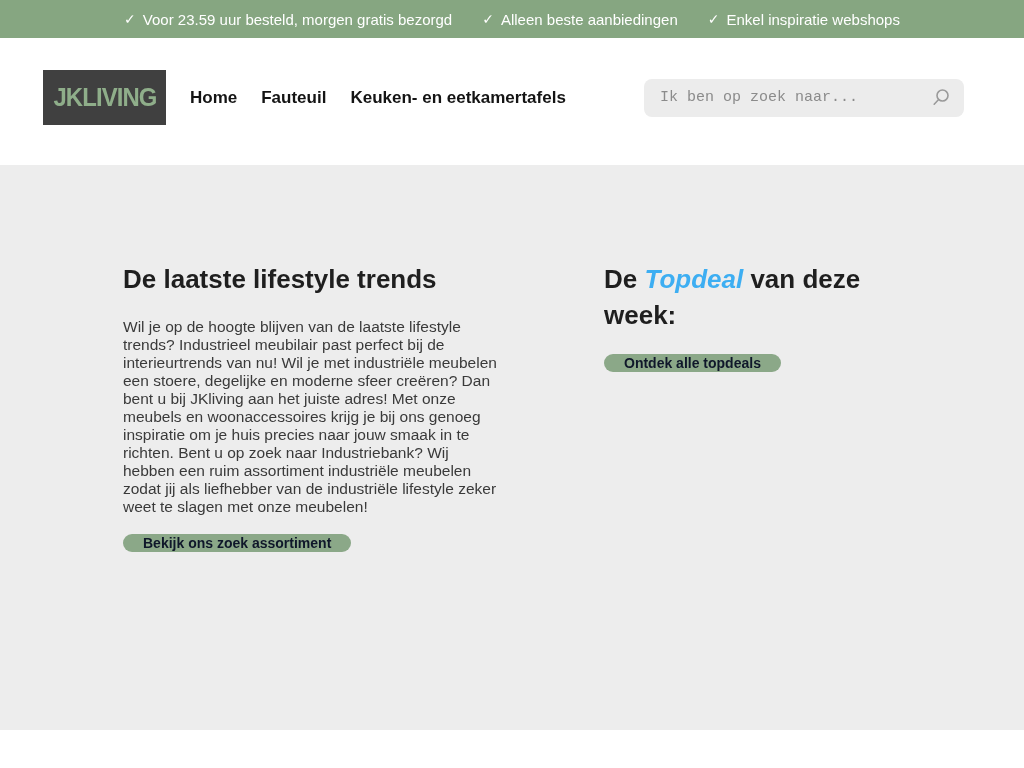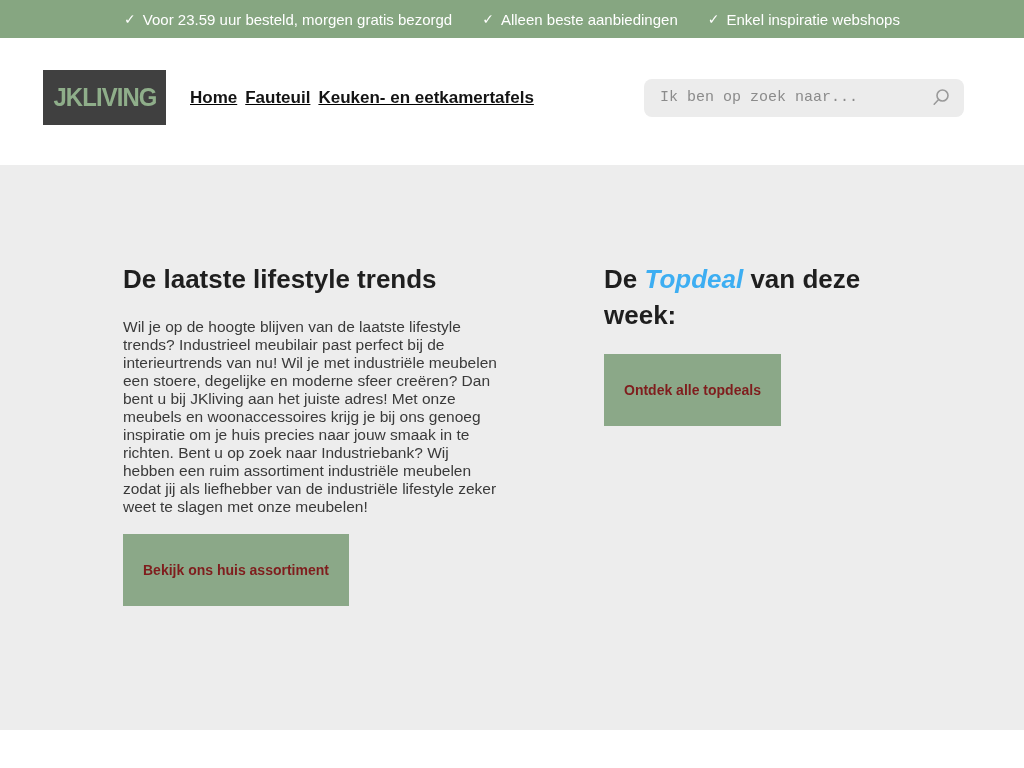--- a/index.html
+++ b/index.html
@@ -53,24 +53,23 @@
   }
   .logo-text {
     font-size: 26px;
     font-weight: 700;
     letter-spacing: -1px;
     color: #8fae8a;
     transform: scaleX(0.92);
   }
   .nav {
     display: flex;
-    gap: 8px;
+    gap: 24px;
     margin-left: 24px;
     align-items: center;
-    text-decoration: underline;
   }
   .nav-item {
     font-size: 17px;
     font-weight: 700;
     color: #141414;
     text-decoration: none;
     cursor: pointer;
     white-space: nowrap;
   }
   .search-box {
@@ -131,26 +130,26 @@
     margin-top: 21px;
     font-size: 15.5px;
     line-height: 18px;
     color: #3a3a3a;
   }
   .green-btn {
     margin-top: 18px;
     display: inline-block;
     border: none;
     background: #8ba888;
-    color: #7f1d1d;
+    color: #0f172a;
     font-family: "Liberation Sans", sans-serif;
     font-size: 14px;
     font-weight: 700;
-    padding: 28px 20px;
-    border-radius: 0;
+    padding: 1px 20px;
+    border-radius: 12px;
     cursor: pointer;
     white-space: nowrap;
   }
   .col-right .green-btn { margin-top: 21px; }
 
   .footer-space {
     height: 46px;
     background: #ffffff;
   }
 </style>
@@ -193,21 +192,21 @@
     </button>
   </div>
 </div>
 
 <div class="main-section">
   <div class="container">
 
     <div class="col-left">
       <h2 class="h2">De laatste lifestyle trends</h2>
       <p class="intro-text">Wil je op de hoogte blijven van de laatste lifestyle trends? Industrieel meubilair past perfect bij de interieurtrends van nu! Wil je met industriële meubelen een stoere, degelijke en moderne sfeer creëren? Dan bent u bij JKliving aan het juiste adres! Met onze meubels en woonaccessoires krijg je bij ons genoeg inspiratie om je huis precies naar jouw smaak in te richten. Bent u op zoek naar Industriebank? Wij hebben een ruim assortiment industriële meubelen zodat jij als liefhebber van de industriële lifestyle zeker weet te slagen met onze meubelen!</p>
-      <button class="green-btn">Bekijk ons huis assortiment</button>
+      <button class="green-btn">Bekijk ons zoek assortiment</button>
     </div>
 
     <div class="col-right">
       <h2 class="h2"><span>De </span><span class="highlight">Topdeal</span><span> van deze week:</span></h2>
       <button class="green-btn">Ontdek alle topdeals</button>
     </div>
 
   </div>
 </div>
 

